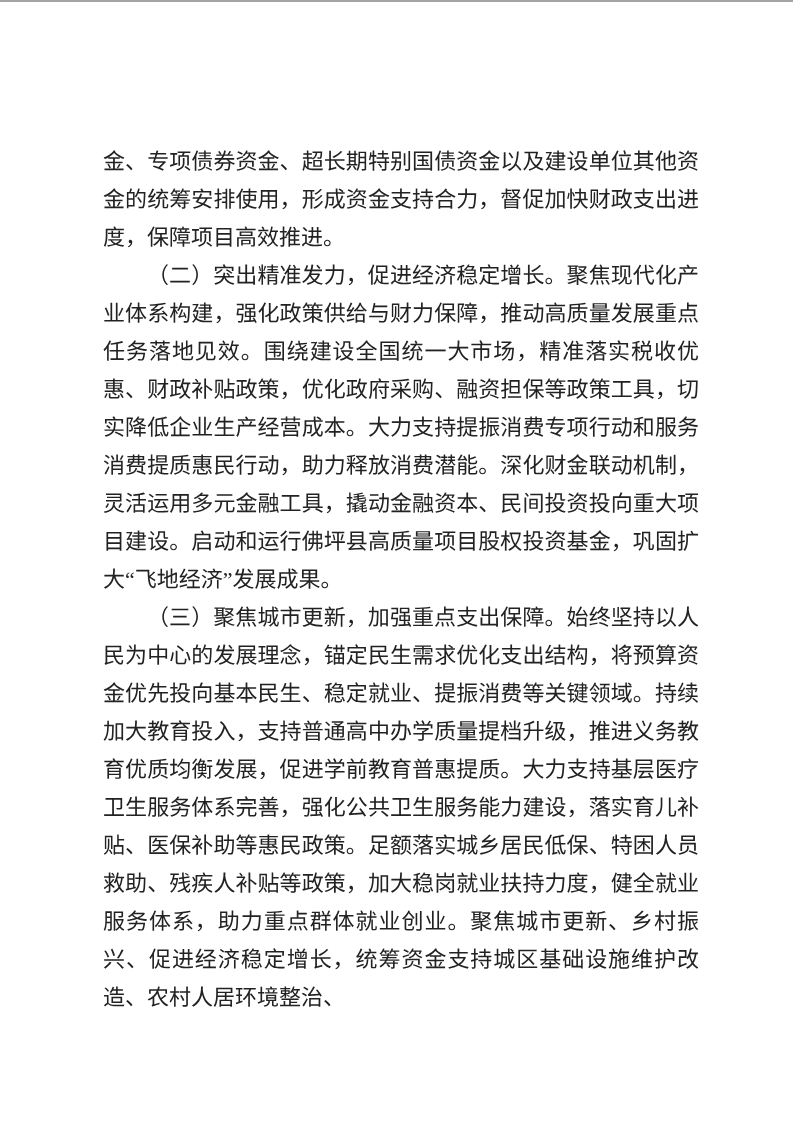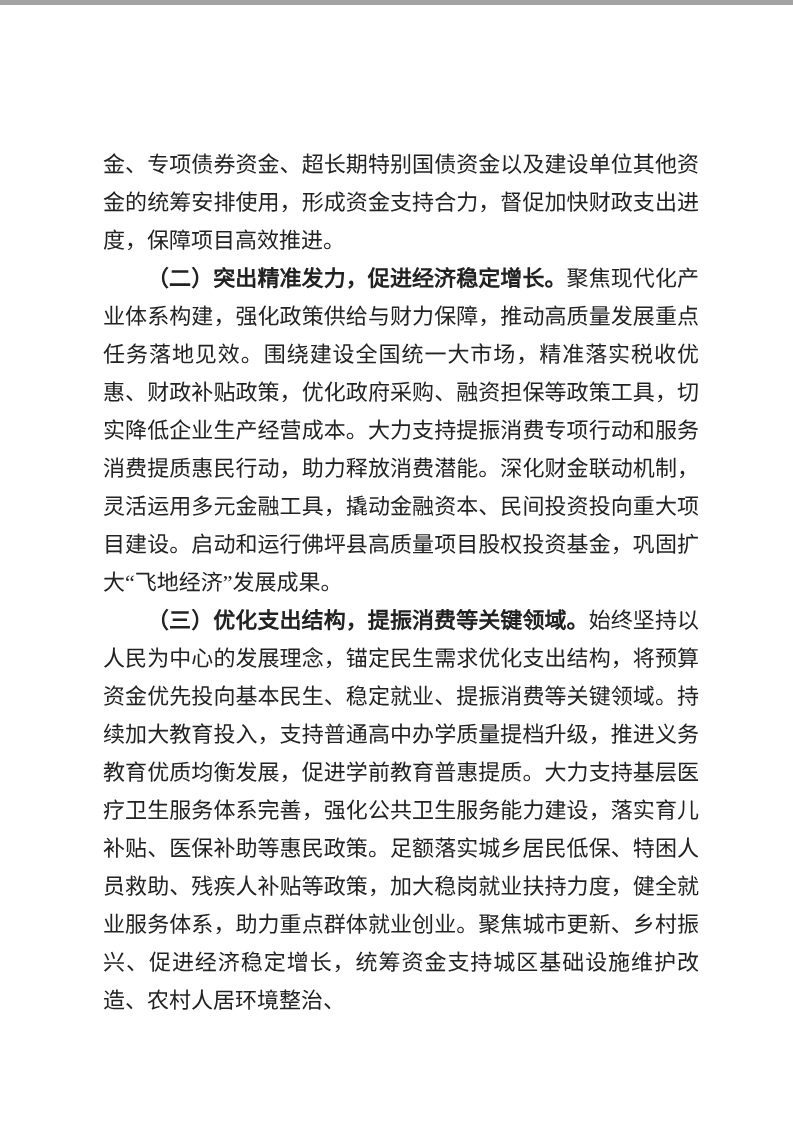--- a/index.html
+++ b/index.html
@@ -5,21 +5,21 @@
   html, body {
     margin: 0;
     padding: 0;
     background: #ffffff;
   }
   .page {
     position: relative;
     width: 793px;
     height: 1122px;
     background: #ffffff;
-    border-top: 5px solid #a3a3a3;
+    border-top: 2px solid #a3a3a3;
     box-sizing: border-box;
     overflow: hidden;
     font-family: "Liberation Serif", "DejaVu Serif", serif;
   }
   .content {
     position: absolute;
     left: 103px;
     top: 141px;
     width: 596px;
     color: #222222;
@@ -30,30 +30,30 @@
     word-break: break-all;
   }
   .para {
     margin: 0;
     padding: 0;
   }
   .para.indent {
     text-indent: 2em;
   }
   .lead {
-    font-weight: bold;
+    font-weight: normal;
     margin-top: 8px;
   }
 </style>
 </head>
 <body>
 
 <div class="page">
   <div class="content">
 
     <p class="para">金、专项债券资金、超长期特别国债资金以及建设单位其他资金的统筹安排使用，形成资金支持合力，督促加快财政支出进度，保障项目高效推进。</p>
 
     <p class="para indent"><span class="lead">（二）突出精准发力，促进经济稳定增长。</span><span>聚焦现代化产业体系构建，强化政策供给与财力保障，推动高质量发展重点任务落地见效。围绕建设全国统一大市场，精准落实税收优惠、财政补贴政策，优化政府采购、融资担保等政策工具，切实降低企业生产经营成本。大力支持提振消费专项行动和服务消费提质惠民行动，助力释放消费潜能。深化财金联动机制，灵活运用多元金融工具，撬动金融资本、民间投资投向重大项目建设。启动和运行佛坪县高质量项目股权投资基金，巩固扩大“飞地经济”发展成果。</span></p>
 
-    <p class="para indent"><span class="lead">（三）优化支出结构，提振消费等关键领域。</span><span>始终坚持以人民为中心的发展理念，锚定民生需求优化支出结构，将预算资金优先投向基本民生、稳定就业、提振消费等关键领域。持续加大教育投入，支持普通高中办学质量提档升级，推进义务教育优质均衡发展，促进学前教育普惠提质。大力支持基层医疗卫生服务体系完善，强化公共卫生服务能力建设，落实育儿补贴、医保补助等惠民政策。足额落实城乡居民低保、特困人员救助、残疾人补贴等政策，加大稳岗就业扶持力度，健全就业服务体系，助力重点群体就业创业。聚焦城市更新、乡村振兴、促进经济稳定增长，统筹资金支持城区基础设施维护改造、农村人居环境整治、</span></p>
+    <p class="para indent"><span class="lead">（三）聚焦城市更新，加强重点支出保障。</span><span>始终坚持以人民为中心的发展理念，锚定民生需求优化支出结构，将预算资金优先投向基本民生、稳定就业、提振消费等关键领域。持续加大教育投入，支持普通高中办学质量提档升级，推进义务教育优质均衡发展，促进学前教育普惠提质。大力支持基层医疗卫生服务体系完善，强化公共卫生服务能力建设，落实育儿补贴、医保补助等惠民政策。足额落实城乡居民低保、特困人员救助、残疾人补贴等政策，加大稳岗就业扶持力度，健全就业服务体系，助力重点群体就业创业。聚焦城市更新、乡村振兴、促进经济稳定增长，统筹资金支持城区基础设施维护改造、农村人居环境整治、</span></p>
 
   </div>
 </div>
 
 </body></html>

